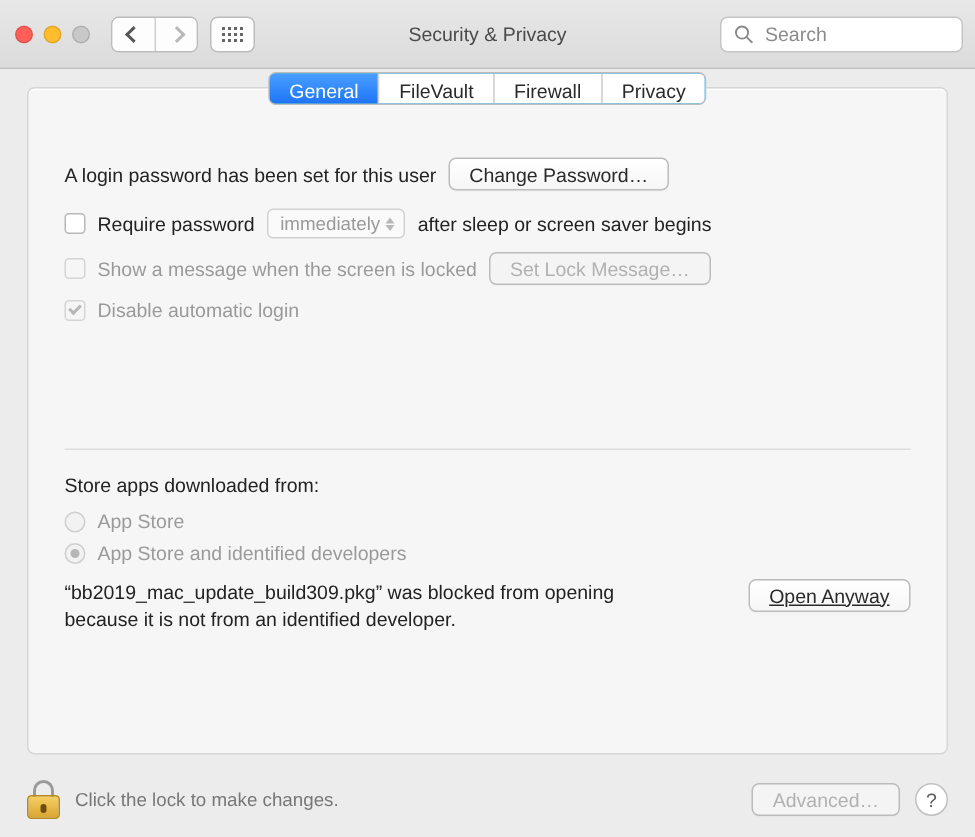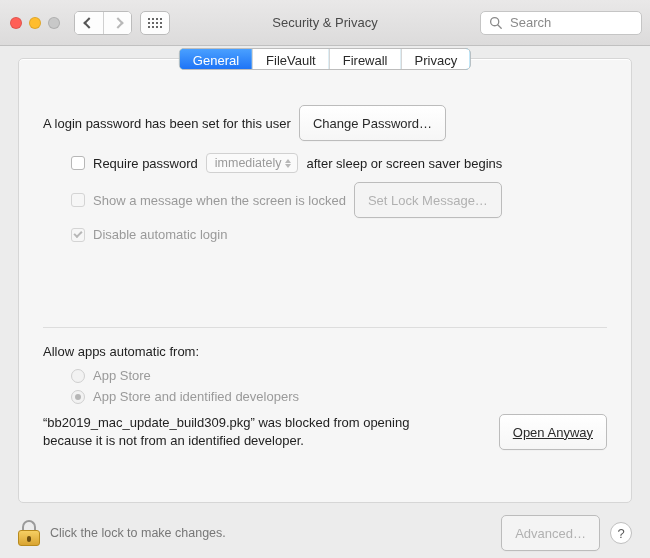--- a/index.html
+++ b/index.html
@@ -75,24 +75,24 @@
   .tab + .tab{border-left:1px solid #d0d0d0;}
   .tab.active{
     background:linear-gradient(#4aa0ff,#1e74f6);
     color:#fff; border-color:#1e74f6;
   }
   .content{
     position:absolute; left:0; right:0; top:22px; bottom:0;
     padding:24px 24px 0 24px;
   }
   .row{display:flex; align-items:center; gap:8px; margin-bottom:9px;}
-  .row.indent1{margin-left:28px;}
+  .row.indent1{}
   .dim{color:#9a9a9a;}
   .btn{
-    height:36px; padding:0 13px;
+    height:22px; padding:0 13px;
     border:1px solid #bcbcbc; border-radius:5px;
     background:linear-gradient(#fff,#f6f6f6);
     font-size:13px; color:#2a2a2a;
     display:inline-flex; align-items:center;
     box-shadow:0 1px 0 rgba(0,0,0,.02);
     white-space:nowrap;
   }
   .btn.disabled{color:#b1b1b1;background:#f4f4f4;}
   .chk{
     width:14px;height:14px;border:1px solid #b7b7b7;border-radius:3px;
@@ -234,21 +234,21 @@
         <span class="tick"></span>
       </span>
       <span>Disable automatic login</span>
     </div>
 
     <div class="section-gap"></div>
     <hr class="hr">
 
     <div style="height:16px;"></div>
     <div class="row">
-      <span>Allow apps automatic from:</span>
+      <span>Store apps downloaded from:</span>
     </div>
 
     <div class="row indent1 dim" style="margin-bottom:6px;">
       <span class="radio"></span>
       <span>App Store</span>
     </div>
     <div class="row indent1 dim">
       <span class="radio">
         <span class="dot"></span>
       </span>

